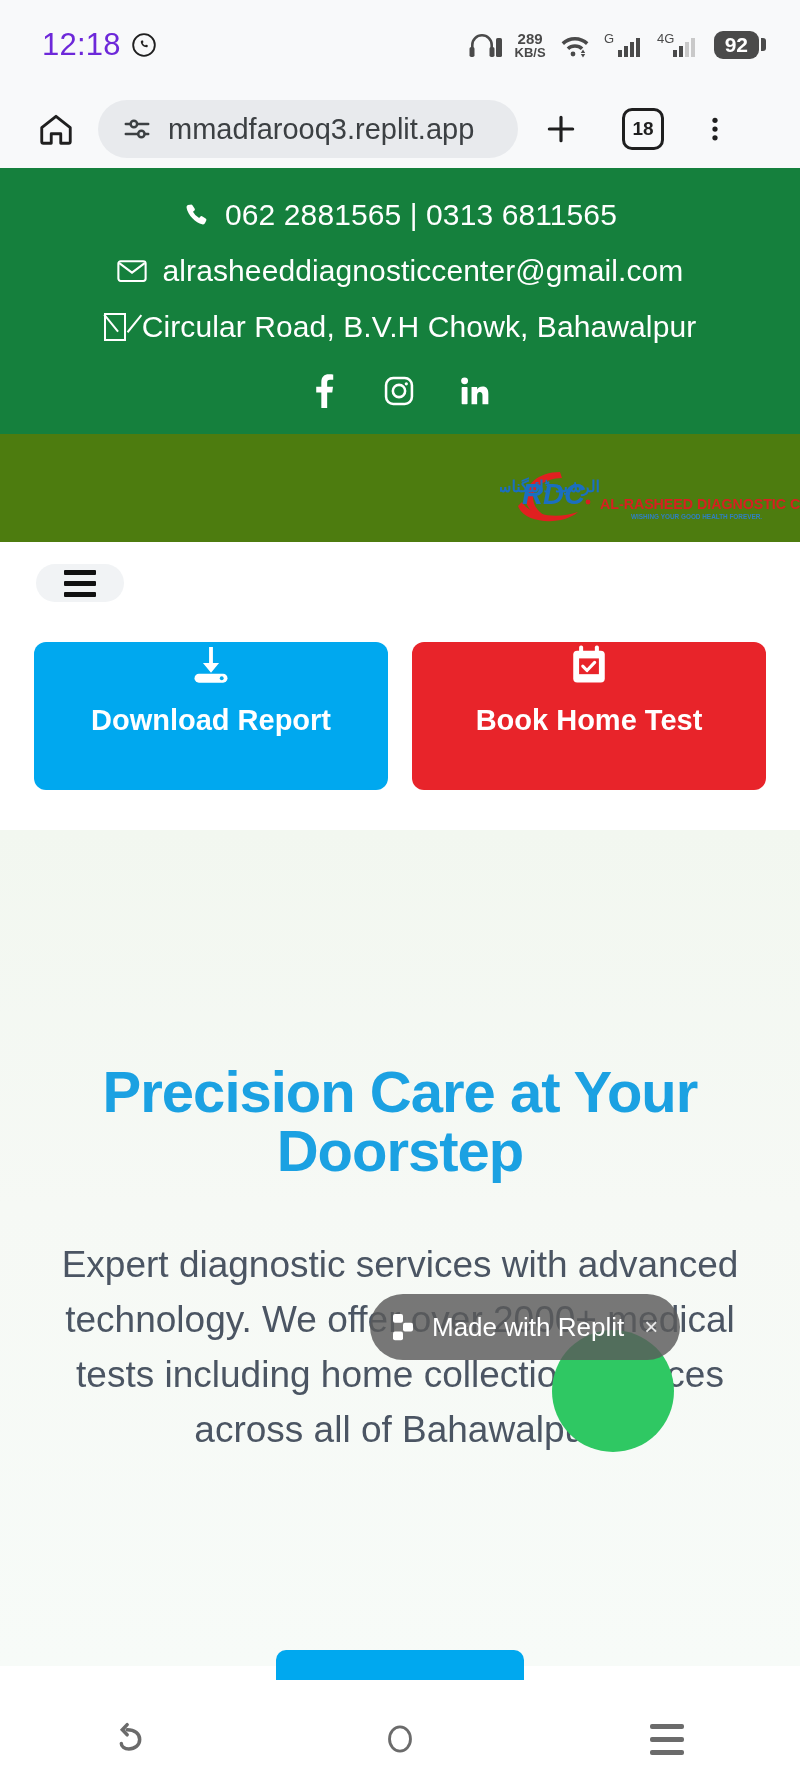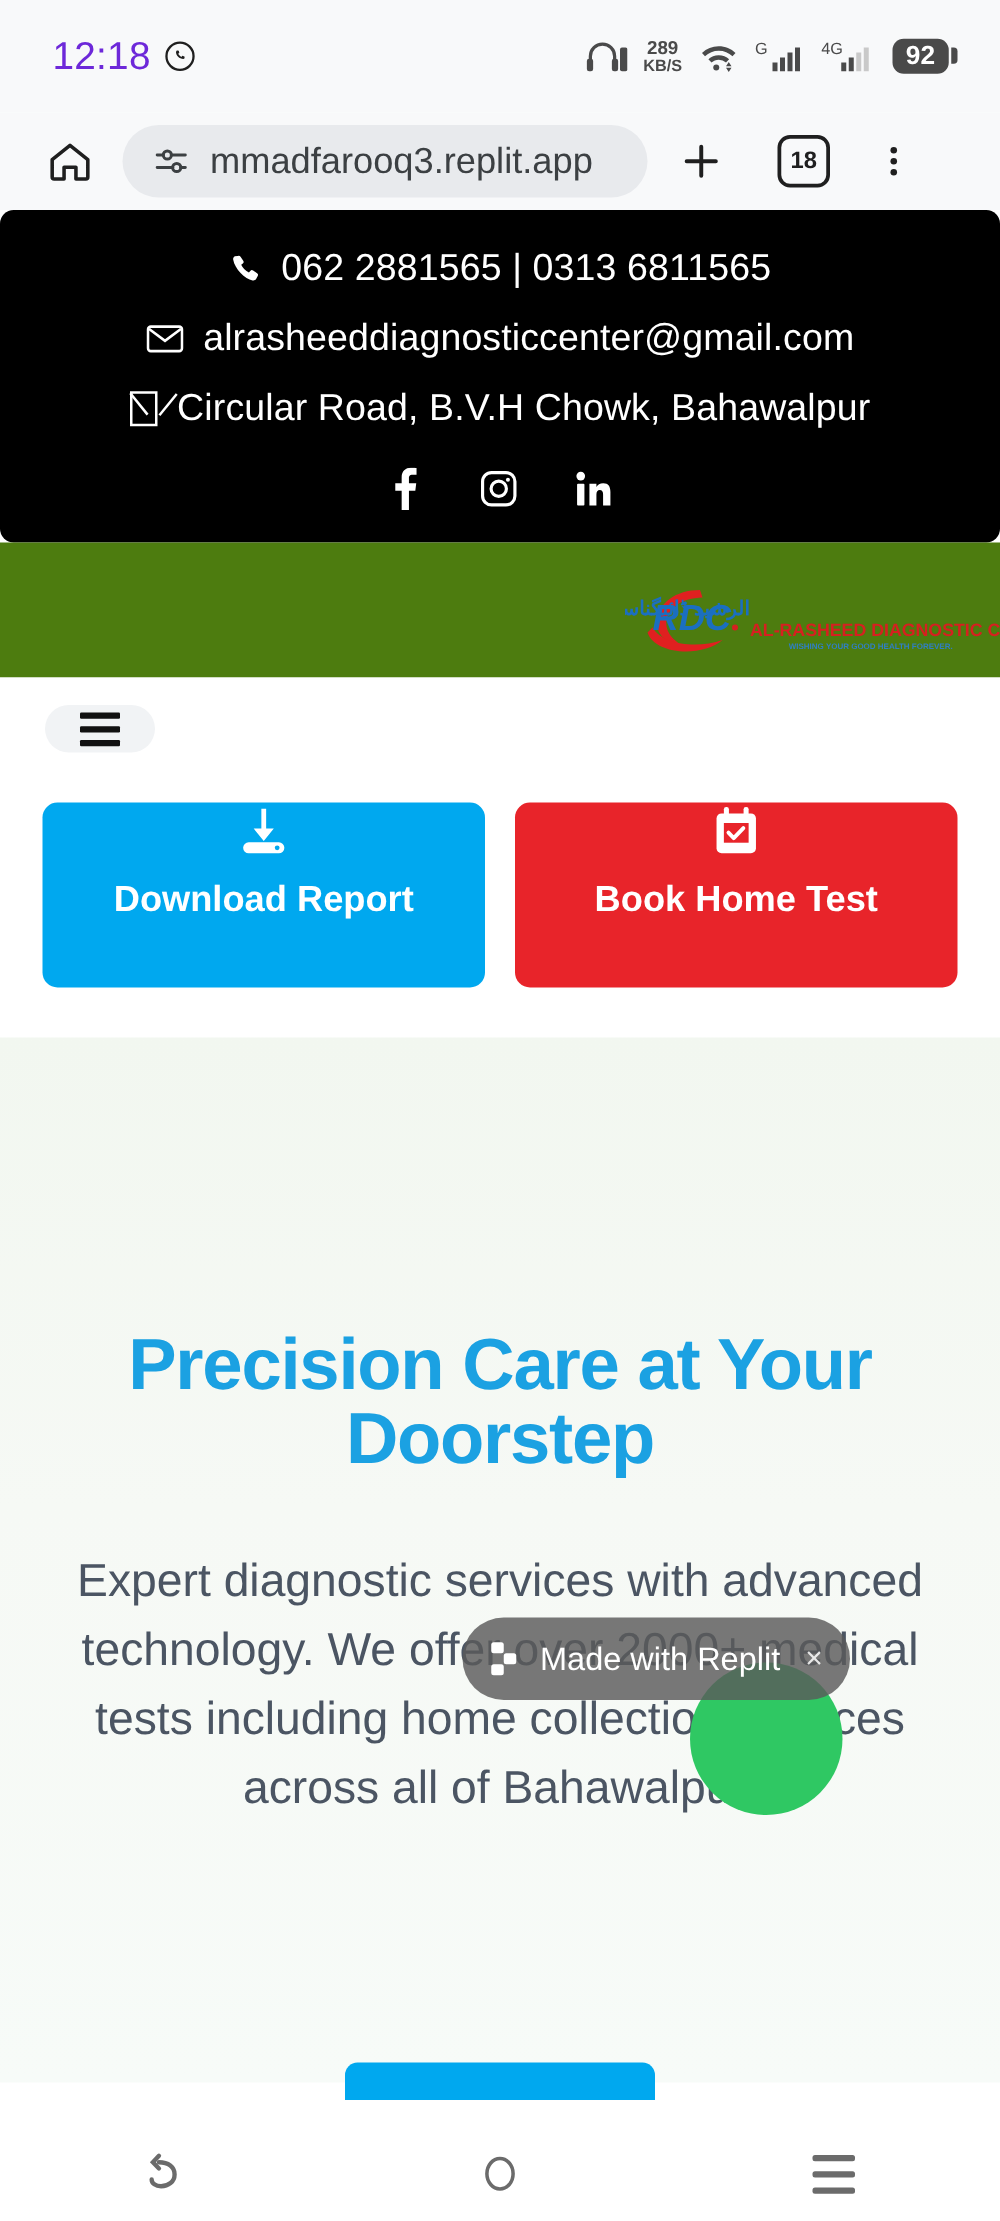--- a/index.html
+++ b/index.html
@@ -53,22 +53,22 @@
   }
   .tabbox {
     width:42px; height:42px; border:3px solid #1f1f1f; border-radius:10px;
     display:flex; align-items:center; justify-content:center;
     font-size:19px; font-weight:700; color:#1f1f1f;
   }
   .tb-menu { width:58px; display:flex; justify-content:center; }
 
   
   .contactbar {
-    background:#000000; padding: 30px 0 26px;
-    display:flex; flex-direction:column; align-items:center; gap:22px;border-radius:11px;
+    background:#15803d; padding: 30px 0 26px;
+    display:flex; flex-direction:column; align-items:center; gap:22px;
   }
   .cline {
     display:flex; align-items:center; gap:16px;
     color:#ffffff; font-size:30px; letter-spacing:.1px;
   }
   .tofu {
     display:inline-block; width:22px; height:28px;
     border:2px solid #fff; position:relative;
   }
   .tofu::before, .tofu::after {

